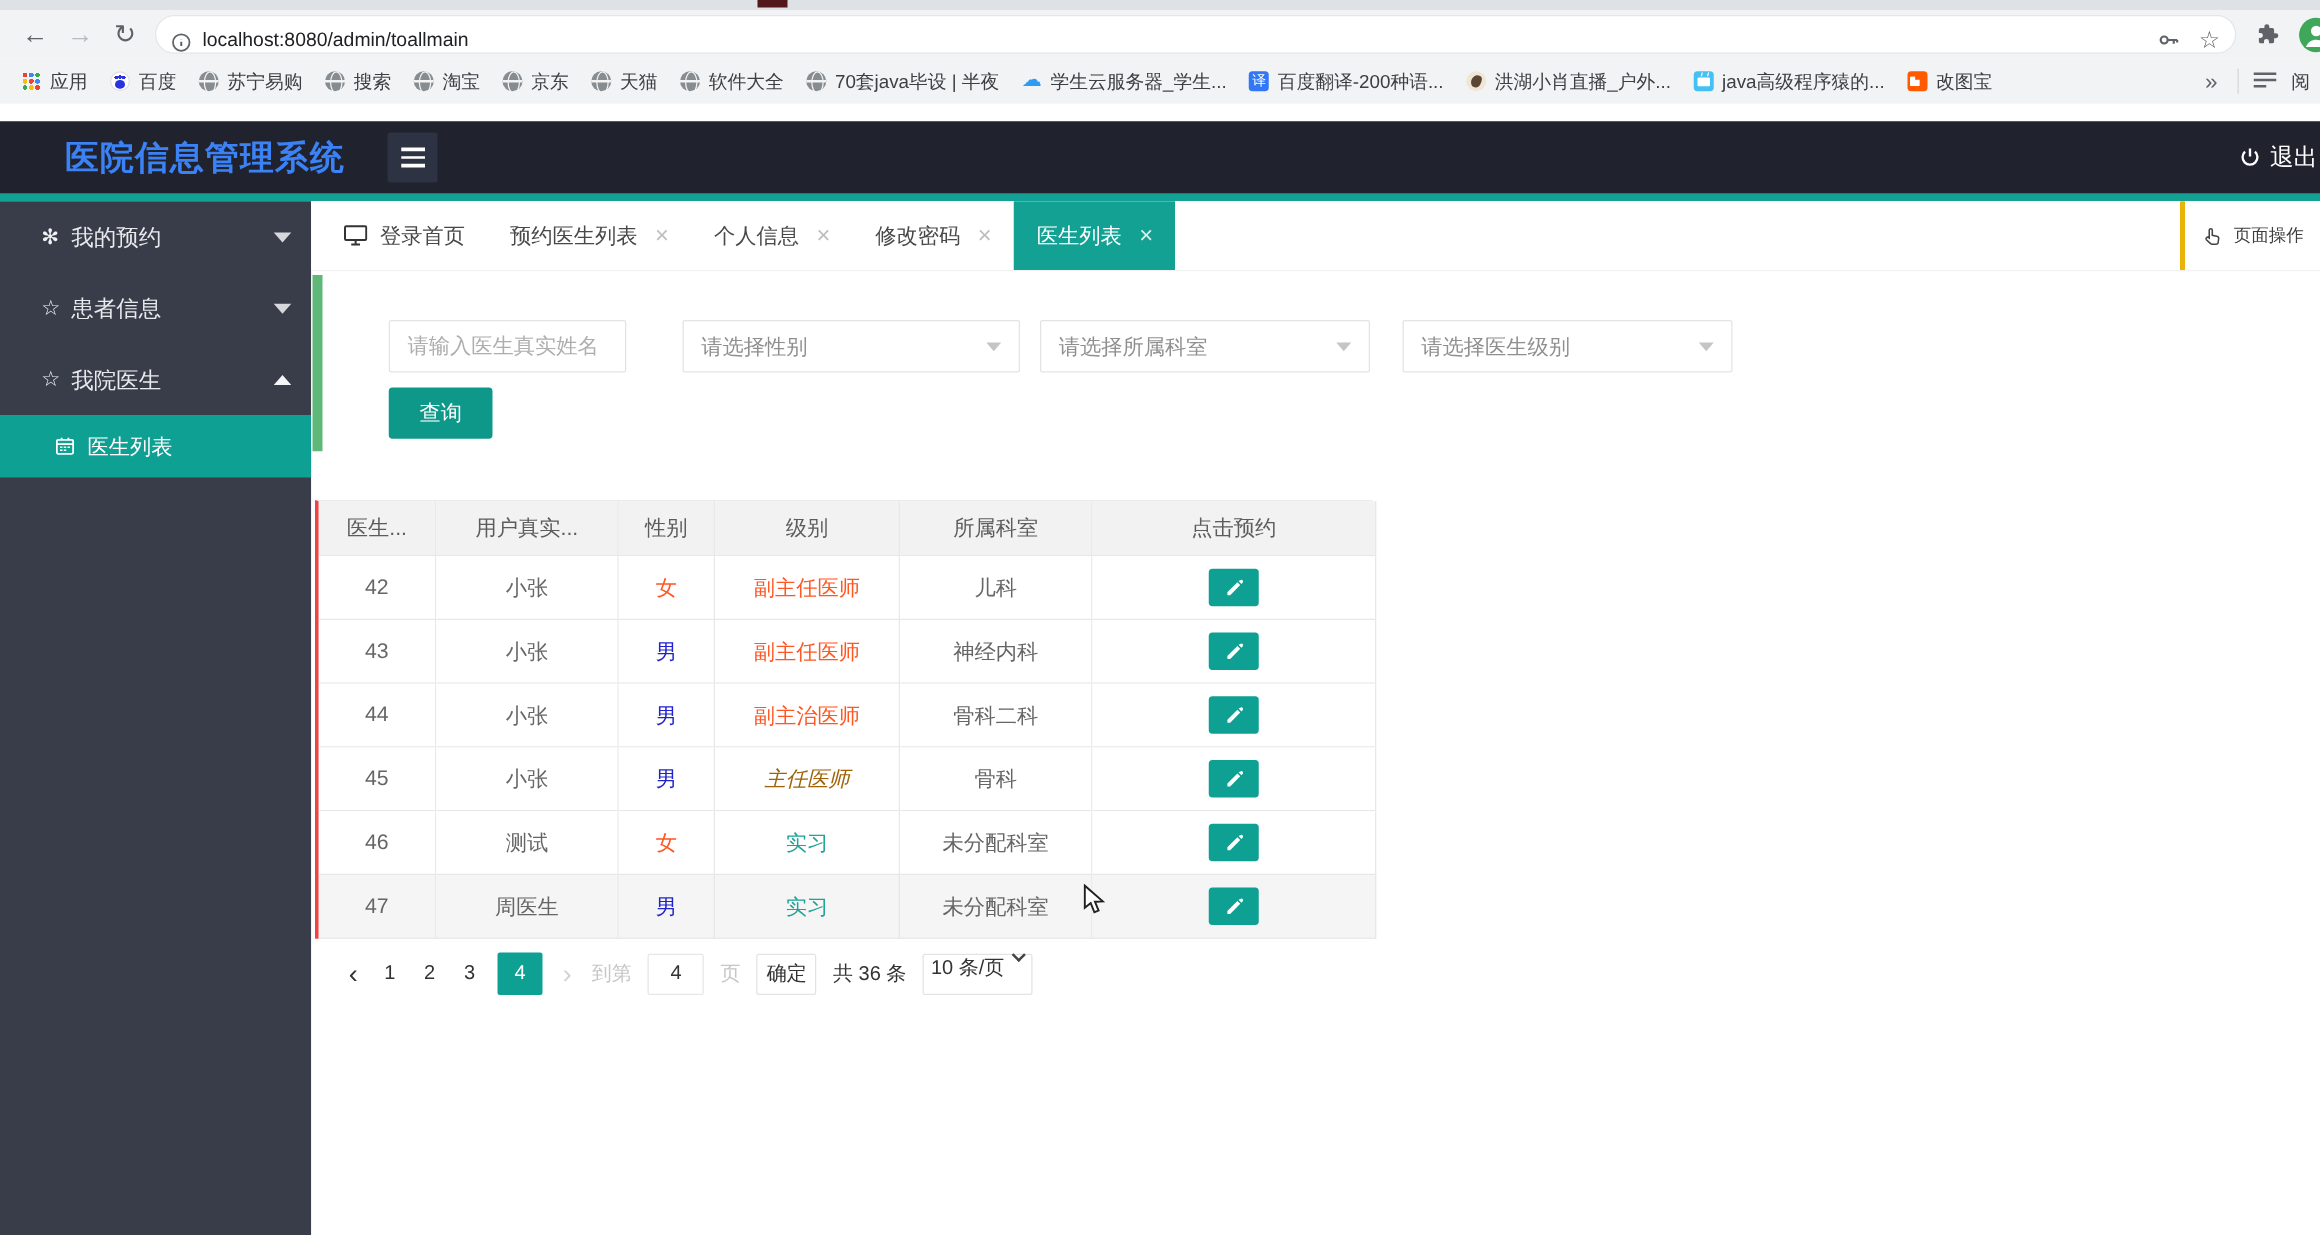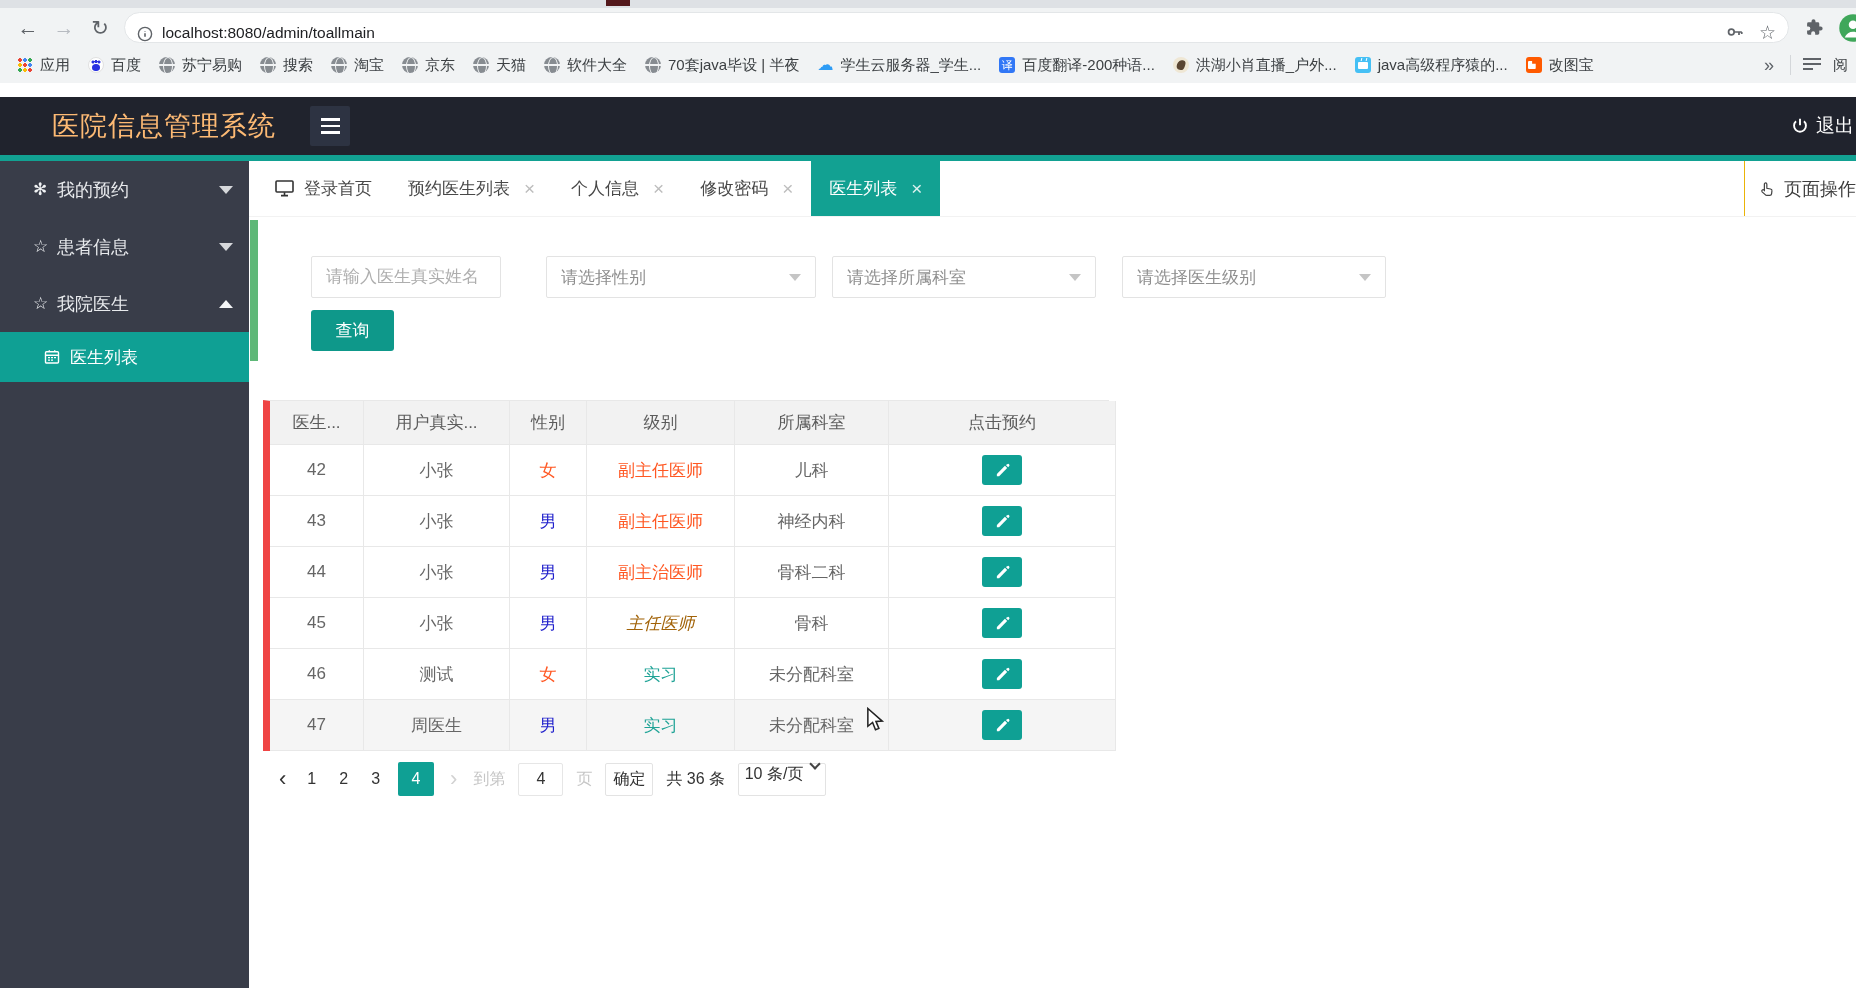--- a/index.html
+++ b/index.html
@@ -48,21 +48,21 @@
   .bm-divider{width:1px;height:20px;background:#d4d7da}
   .ic-reading{width:18px;height:16px;background:
      linear-gradient(#5f6368,#5f6368) 0 1px/18px 2px no-repeat,
      linear-gradient(#5f6368,#5f6368) 0 6px/18px 2px no-repeat,
      linear-gradient(#5f6368,#5f6368) 0 11px/10px 2px no-repeat}
   .bm-reading-label{font-size:15px;color:#3c4043}
   .chrome-gap{position:absolute;left:0;top:83px;width:100%;height:14px;background:#fff}
 
   
   .app-header{position:absolute;left:0;top:97px;width:100%;height:58px;background:#20232d}
-  .app-title{position:absolute;left:52px;top:0;line-height:58px;color:#fdba74;font-size:27px;font-weight:normal;letter-spacing:1px}
+  .app-title{position:absolute;left:52px;top:0;line-height:58px;color:#3b82f6;font-size:27px;font-weight:bold;letter-spacing:1px}
   .burger{position:absolute;left:310px;top:9px;width:40px;height:40px;background:#2d3342;border-radius:2px;display:flex;flex-direction:column;justify-content:center;align-items:center;gap:4px;cursor:pointer}
   .burger i{display:block;width:19px;height:2.4px;background:#fff}
   .logout{position:absolute;right:0;top:0;height:58px;display:flex;align-items:center;gap:7px;color:#fff;font-size:19px;padding-right:2px;cursor:pointer}
   .teal-line{position:absolute;left:0;top:155px;width:100%;height:6px;background:#12a192}
 
   
   .sidebar{position:absolute;left:0;top:161px;width:249px;bottom:0;background:#393d49}
   .side-item{position:relative;height:57px;display:flex;align-items:center;padding-left:33px;color:#e8eaed;font-size:18px;cursor:pointer}
   .side-item .sic{width:24px;font-size:17px;color:#f0f2f4}
   .caret{position:absolute;right:16px;width:0;height:0;border-left:7px solid transparent;border-right:7px solid transparent}
@@ -70,34 +70,34 @@
   .caret.up{border-bottom:8px solid #f4f5f6}
   .side-sub{height:50px;background:#0fa094;display:flex;align-items:center;padding-left:44px;gap:10px;color:#fff;font-size:17px;cursor:pointer}
 
   
   .content{position:absolute;left:249px;top:161px;right:0;bottom:0;background:#fff}
   .tabbar{position:relative;height:56px;background:#fff;display:flex;align-items:stretch;padding-left:8px;border-bottom:1px solid #f2f2f2}
   .tab{display:flex;align-items:center;gap:10px;padding:0 18px;font-size:17px;color:#484848;cursor:pointer;white-space:nowrap}
   .tab .tclose{color:#bdbdbd;font-size:19px;margin-left:4px;line-height:1}
   .tab.active{background:#12a192;color:#fff}
   .tab.active .tclose{color:rgba(255,255,255,.85)}
-  .page-ops{position:absolute;right:0;top:0;bottom:0;width:112px;border-left:1px solid #eab308;display:flex;align-items:center;gap:8px;padding-left:14px;font-size:18px;color:#3d3d3d;overflow:hidden;white-space:nowrap;cursor:pointer}
+  .page-ops{position:absolute;right:0;top:0;bottom:0;width:112px;border-left:4px solid #eab308;display:flex;align-items:center;gap:8px;padding-left:14px;font-size:14px;color:#3d3d3d;overflow:hidden;white-space:nowrap;cursor:pointer}
 
   .filter-panel{margin:3px 0 0 1px;border-left:8px solid #5fb878;padding:36px 0 10px 53px;background:#fff}
   .filter-row{display:flex;align-items:center}
   .f-input{width:190px;height:42px;border:1px solid #e3e3e3;border-radius:2px;padding:0 14px;font-size:17px;color:#333;font-family:inherit;outline:none}
   .f-input::placeholder{color:#aeaeae}
   .f-select{height:42px;border:1px solid #e3e3e3;border-radius:2px;padding:0 14px;display:flex;align-items:center;justify-content:space-between;font-size:17px;color:#8f8f8f;cursor:pointer;background:#fff}
   .f-select .scaret{width:0;height:0;border-left:6px solid transparent;border-right:6px solid transparent;border-top:7px solid #c5c5c5}
   .fs-gender{width:270px;margin-left:45px}
   .fs-dept{width:264px;margin-left:16px}
   .fs-level{width:264px;margin-left:26px}
   .search-btn{margin-top:12px;width:83px;height:41px;background:#0e988a;border:none;border-radius:3px;color:#fff;font-size:17px;font-family:inherit;cursor:pointer}
 
-  .dtable{margin:39px 0 0 14px;width:846px;border-top:1px solid #e8e8e8;border-left:7px solid #ef4444}
+  .dtable{margin:39px 0 0 3px;width:846px;border-top:1px solid #e8e8e8;border-left:3px solid #ef4444}
   .trow{display:grid;grid-template-columns:94px 146px 77px 148px 154px 227px}
   .tcell{border-right:1px solid #e8e8e8;border-bottom:1px solid #e8e8e8;display:flex;align-items:center;justify-content:center;font-size:17px;color:#666}
   .thead .tcell{height:44px;background:#f2f2f2;color:#5c5c5c}
   .tbody .tcell{height:51px;background:#fff}
   .trow.hover .tcell{background:#f5f5f5}
   .edit-btn{width:40px;height:30px;background:#0fa094;border:none;border-radius:3px;display:inline-flex;align-items:center;justify-content:center;cursor:pointer}
 
   .pagination{margin:8px 0 0 27px;height:40px;display:flex;align-items:center;gap:13px;font-size:16px;color:#333}
   .pg-arrow{font-size:22px;color:#333;padding:0 3px;cursor:pointer;line-height:1}
   .pg-arrow.dis{color:#d2d2d2}

